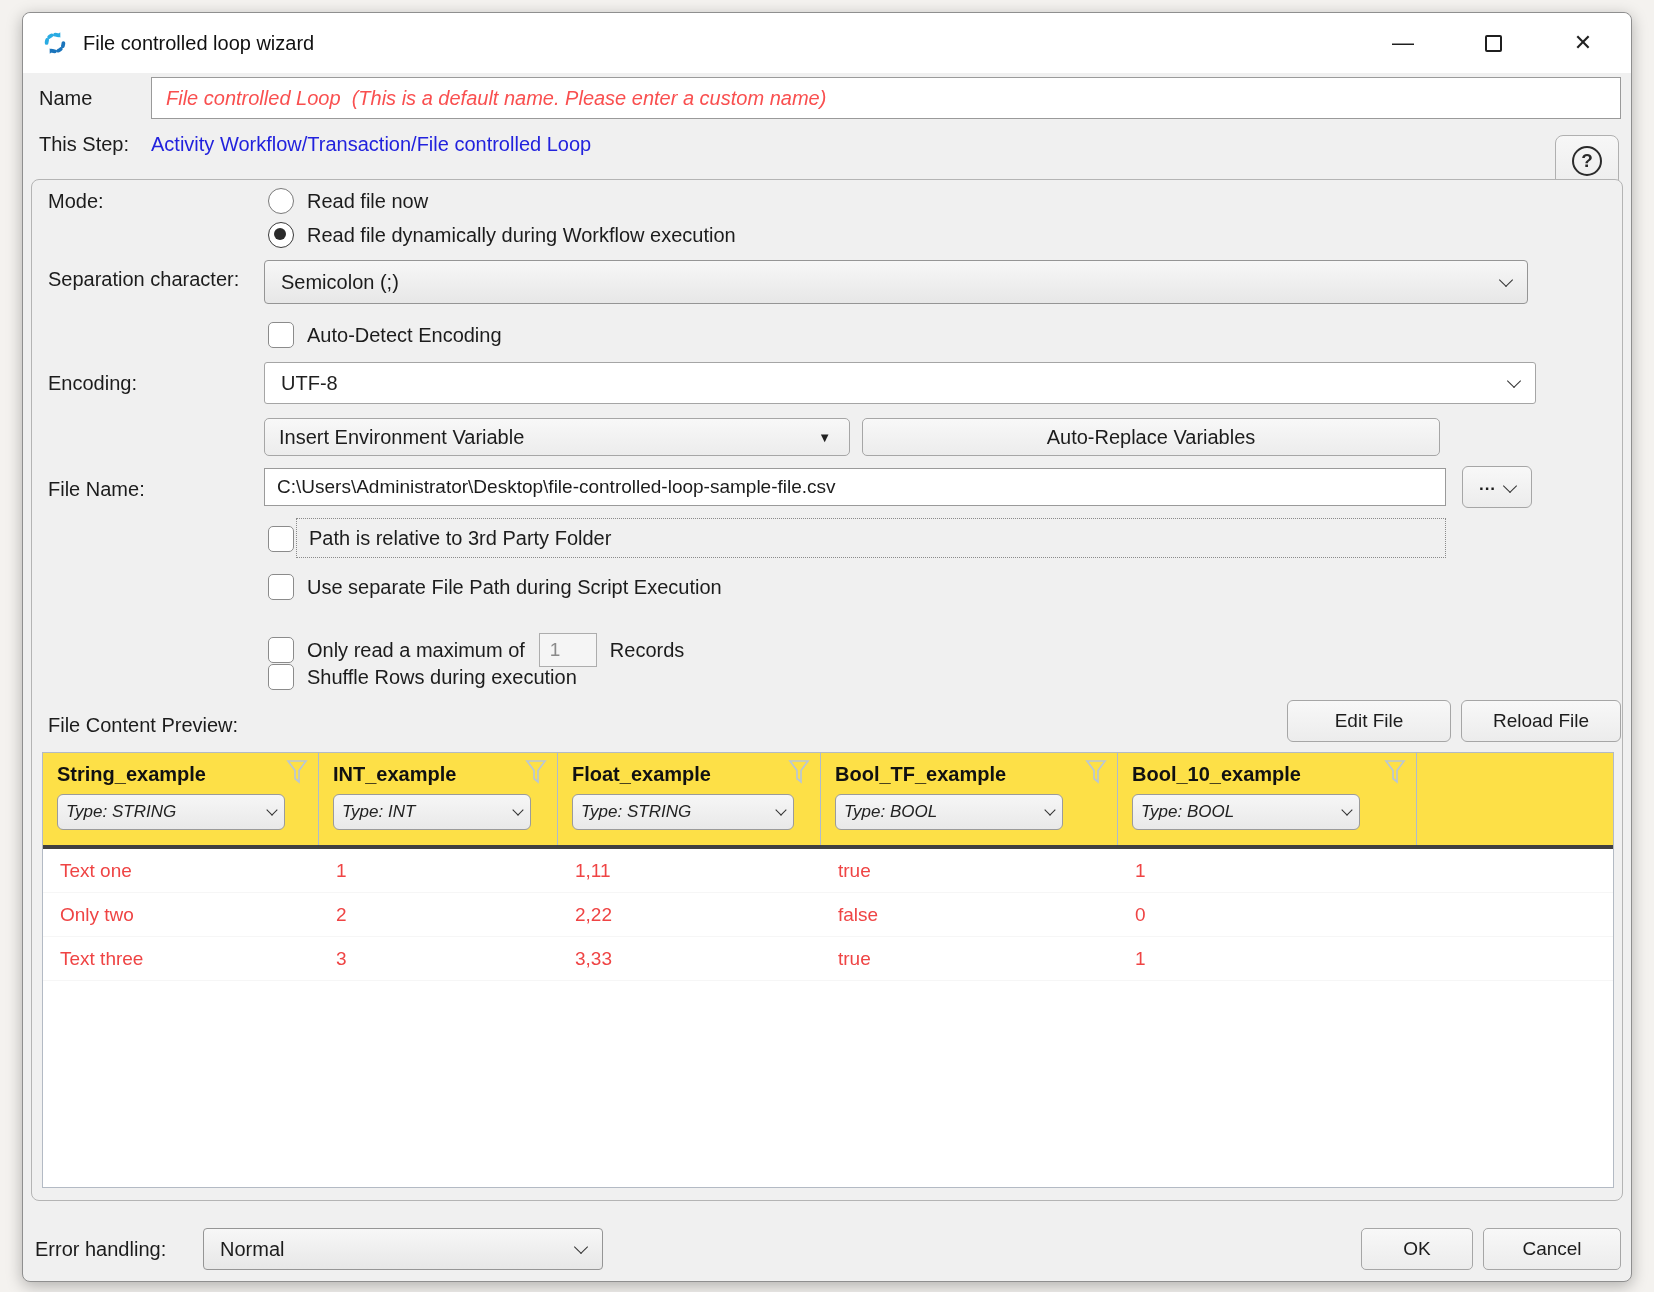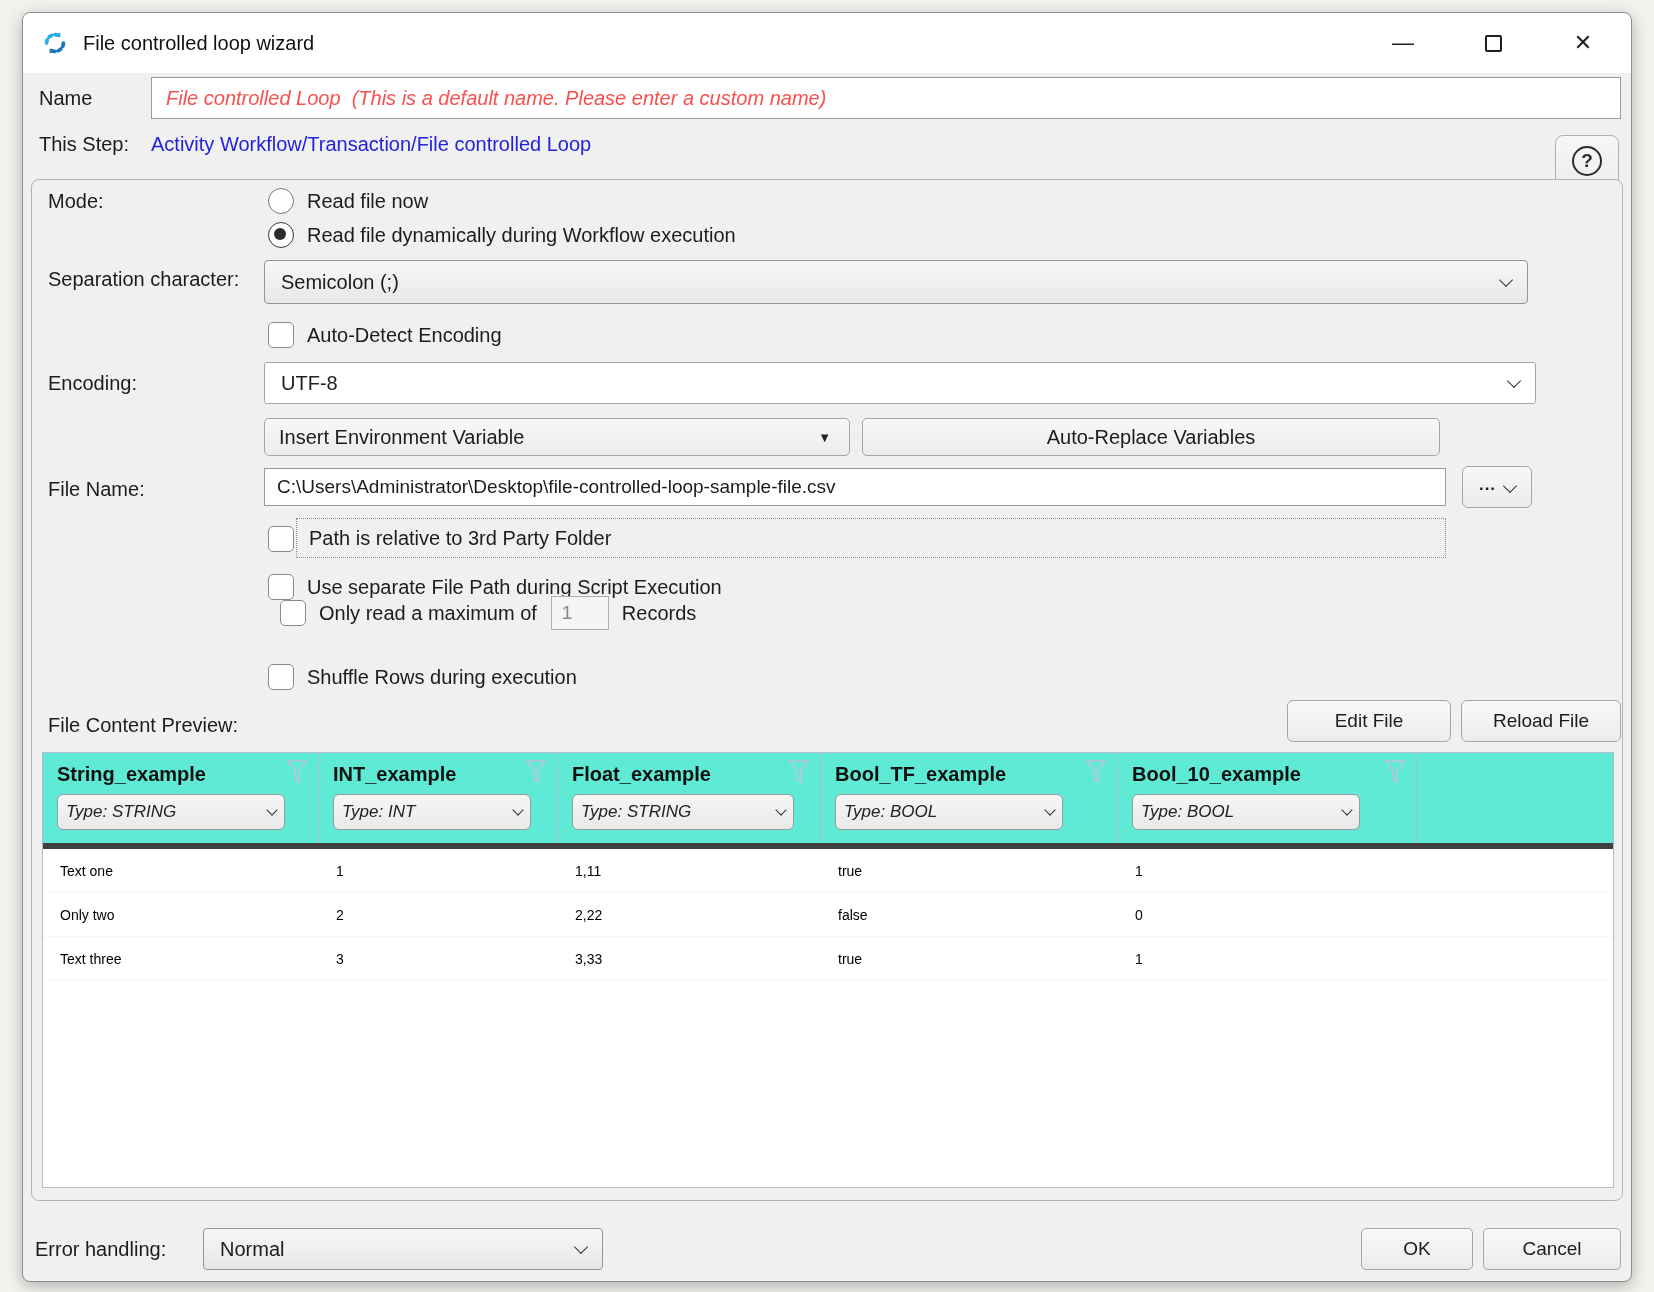--- a/index.html
+++ b/index.html
@@ -127,39 +127,39 @@
   .maxrec-after { margin-left:22px; }
   .editfile-btn { position:absolute; left:1255px; top:520px; width:164px; height:42px; border-radius:6px; }
   .reloadfile-btn { position:absolute; left:1429px; top:520px; width:160px; height:42px; border-radius:6px; }
   
   .table {
     position:absolute; left:10px; top:572px; width:1572px; height:436px;
     border:1px solid #b3bac4; background:#fff; display:flex; flex-direction:column;
   }
   .thead {
     display:grid; grid-template-columns:276px 239px 263px 297px 299px 1fr;
-    background:#5eead4; border-bottom:6px solid #404040; height:96px; flex:none;
+    background:#fde047; border-bottom:4px solid #404040; height:96px; flex:none;
   }
   .th { border-right:1px solid #aebbcd; padding:6px 10px 0 14px; position:relative; }
   .th:last-child { border-right:none; }
   .th-top { display:flex; align-items:flex-start; justify-content:space-between; }
   .th-name { font-size:20px; font-weight:bold; color:#111; padding-top:4px; white-space:nowrap; }
   .funnel { flex:none; margin-left:4px; }
   .type-dd {
     margin-top:8px; height:36px; width:calc(100% - 16px); max-width:228px;
     background:linear-gradient(#f6f6f6,#e9e9e9); border:1px solid #9b9b9b; border-radius:6px;
     display:flex; align-items:center; justify-content:space-between; padding:0 8px;
   }
   .type-txt { font-size:17px; font-style:italic; color:#222; white-space:nowrap; }
   .tbody { flex:1; }
   .tr {
     display:grid; grid-template-columns:276px 239px 263px 297px 299px 1fr;
     height:44px; align-items:center; border-bottom:1px solid rgba(0,0,0,0.035);
   }
-  .td { font-size:14px; color:#000000; padding-left:17px; white-space:nowrap; }
+  .td { font-size:19px; color:#ef4444; padding-left:17px; white-space:nowrap; }
   
   .footer-row { position:absolute; left:12px; right:10px; bottom:10px; height:44px; display:flex; align-items:center; }
   .footer-row .lbl { width:168px; flex:none; }
   .err-dd { width:400px; height:42px; border-radius:4px; }
   .ok-btn { width:112px; height:42px; margin-left:auto; border-radius:5px; }
   .cancel-btn { width:138px; height:42px; margin-left:10px; border-radius:5px; }
 </style>
 </head>
 <body>
 
@@ -248,21 +248,21 @@
     <span class="checkbox" style="position:absolute; left:236px; top:346px;"></span>
     <div class="dotted-box">
       <span class="lbl">Path is relative to 3rd Party Folder</span>
     </div>
 
     <div class="cbrow" style="left:236px; top:394px;">
       <span class="checkbox"></span>
       <span class="lbl">Use separate File Path during Script Execution</span>
     </div>
 
-    <div class="cbrow" style="left:236px; top:414px; height:38px;margin-left:12px;">
+    <div class="cbrow" style="left:236px; top:451px; height:38px;">
       <span class="checkbox"></span>
       <span class="lbl" style="margin-left:13px;">Only read a maximum of</span>
       <input class="maxrec-input" value="1" style="">
       <span class="lbl maxrec-after">Records</span>
     </div>
 
     <div class="cbrow" style="left:236px; top:484px;">
       <span class="checkbox"></span>
       <span class="lbl">Shuffle Rows during execution</span>
     </div>

